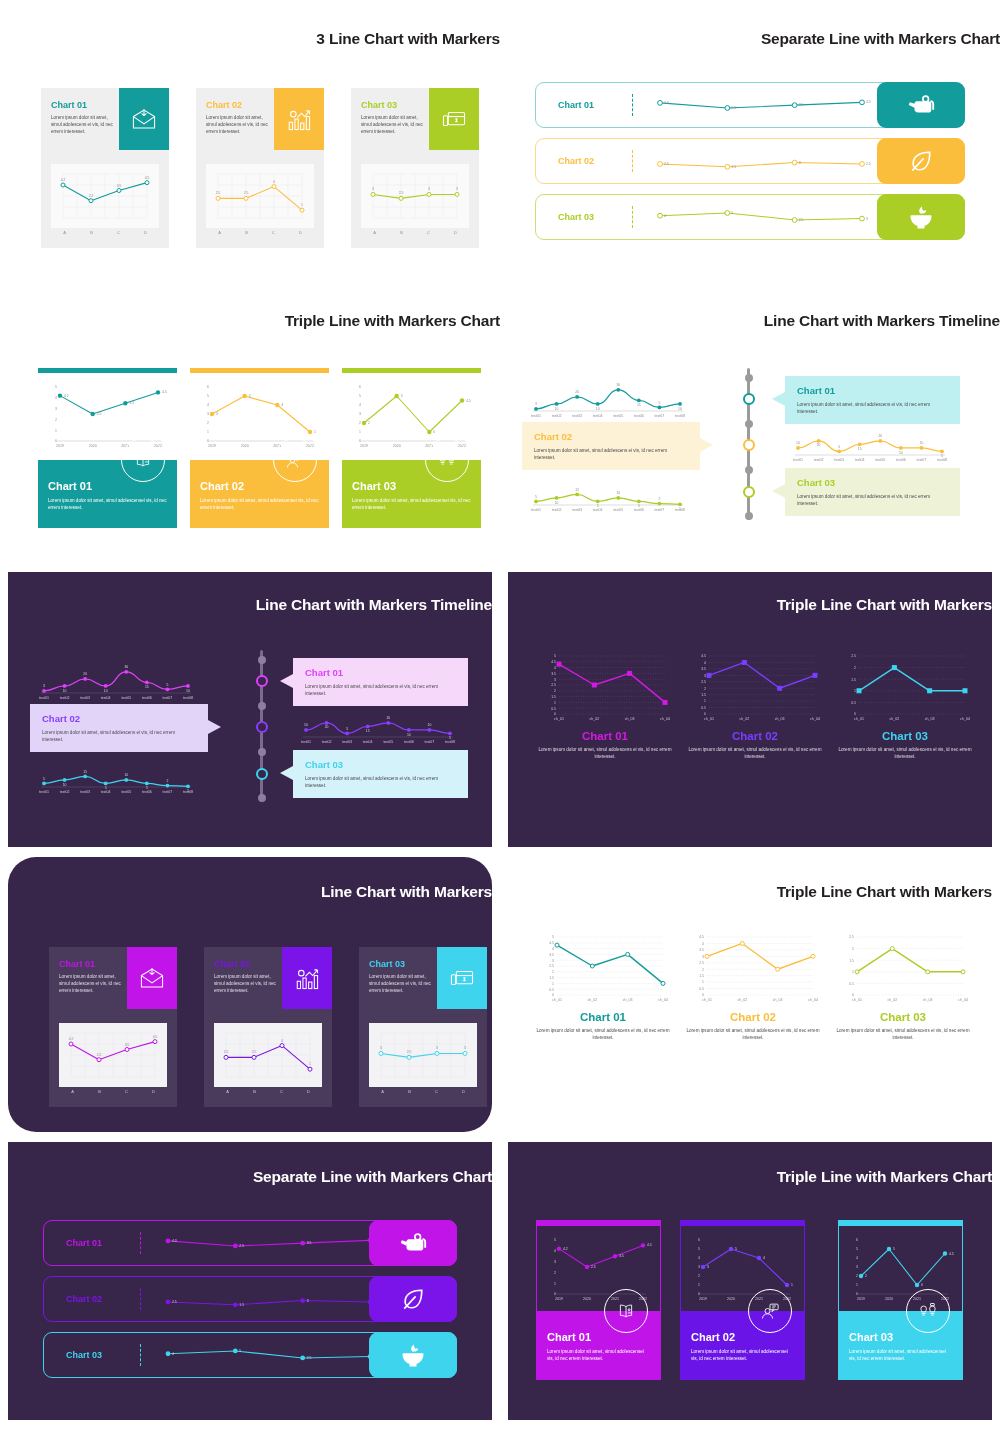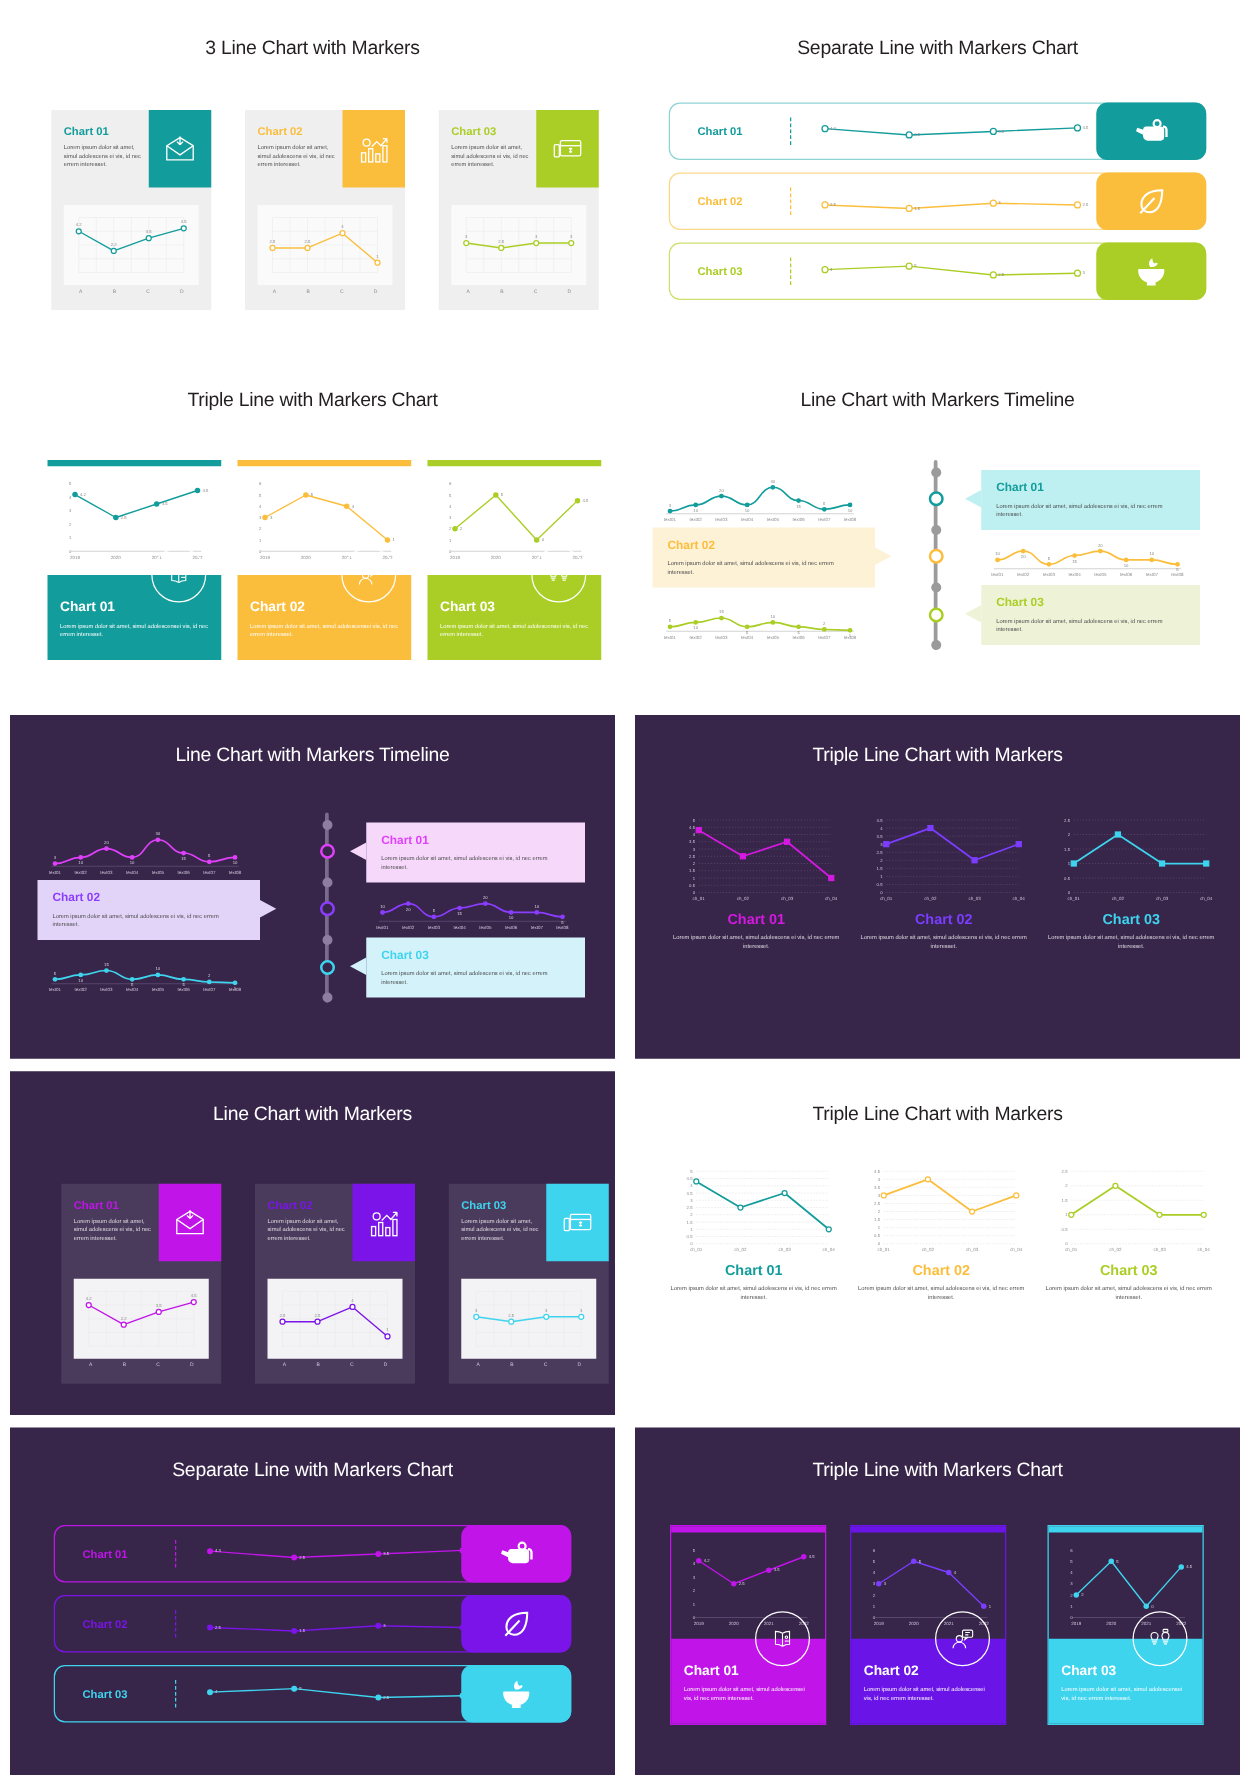--- a/index.html
+++ b/index.html
@@ -1,19 +1,19 @@
 <!DOCTYPE html>
 <html><head>
 <meta charset="utf-8">
 <style>
   html,body{margin:0;padding:0;}
   body{width:1000px;height:1430px;background:#ffffff;font-family:"Liberation Sans",sans-serif;overflow:hidden;}
   .sheet{position:relative;width:1000px;height:1430px;}
   .panel{position:absolute;box-sizing:border-box;}
-  .ptitle{text-align:center;font-weight:normal;font-size:15.5px;color:#231f20;letter-spacing:-.2px;}
+  .ptitle{text-align:right;font-weight:bold;font-size:15.5px;color:#231f20;letter-spacing:-.2px;}
   .ptitle.dark{color:#ffffff;}
   .dark-bg{background:#37254a;}
   
   .lorem{font-size:4.6px;line-height:1.55;color:#4d4d4d;}
   .lorem.w{color:#ffffff;}
   .lorem.wt{color:rgba(255,255,255,.82);}
   svg{display:block;overflow:visible;}
   .vlab{font-size:3.4px;fill:#8a8a8a;font-family:"Liberation Sans",sans-serif;}
   .vlab.w{fill:#d7d2de;}
   .xlab{font-size:3.6px;fill:#8d8d8d;font-family:"Liberation Sans",sans-serif;text-anchor:middle;}
@@ -756,21 +756,21 @@
               <text class="xlab w" x="90.66666666666667" y="70">ch_03</text>
               <text class="xlab w" x="126" y="70">ch_04</text>
             </svg>
       </div>
       <h4 style="color:#3ed4ee">Chart 03</h4>
       <p class="lorem wt">Lorem ipsum dolor sit amet, simul adolescens ei vis, id nec errem interesset.</p>
         </div>
       </div>
   </div>
 
-  <div class="panel dark-bg" style="left:8px;top:857px;width:484px;height:275px;">
+  <div class="panel dark-bg" style="left:8px;top:857px;width:484px;height:275px;border-radius:28px;">
     <div class="ptitle dark" style="width:100%;top:26px;position:absolute;">Line Chart with Markers</div>
     <div id="s7-cards">
         <div class="c1card dk" style="left: 41px; top: 90px;">
           <div class="c1icon" style="background:#c014e8">
             <svg viewBox="0 0 32 32" width="26" height="26" fill="none" stroke="#fff" stroke-width="1.3">
               <path d="M3 13l13-8 13 8v14H3z"></path>
               <path d="M3 13l13 9 13-9"></path>
               <path d="M16 4v8m0 0l-3-3m3 3l3-3"></path>
             </svg>
           </div>

